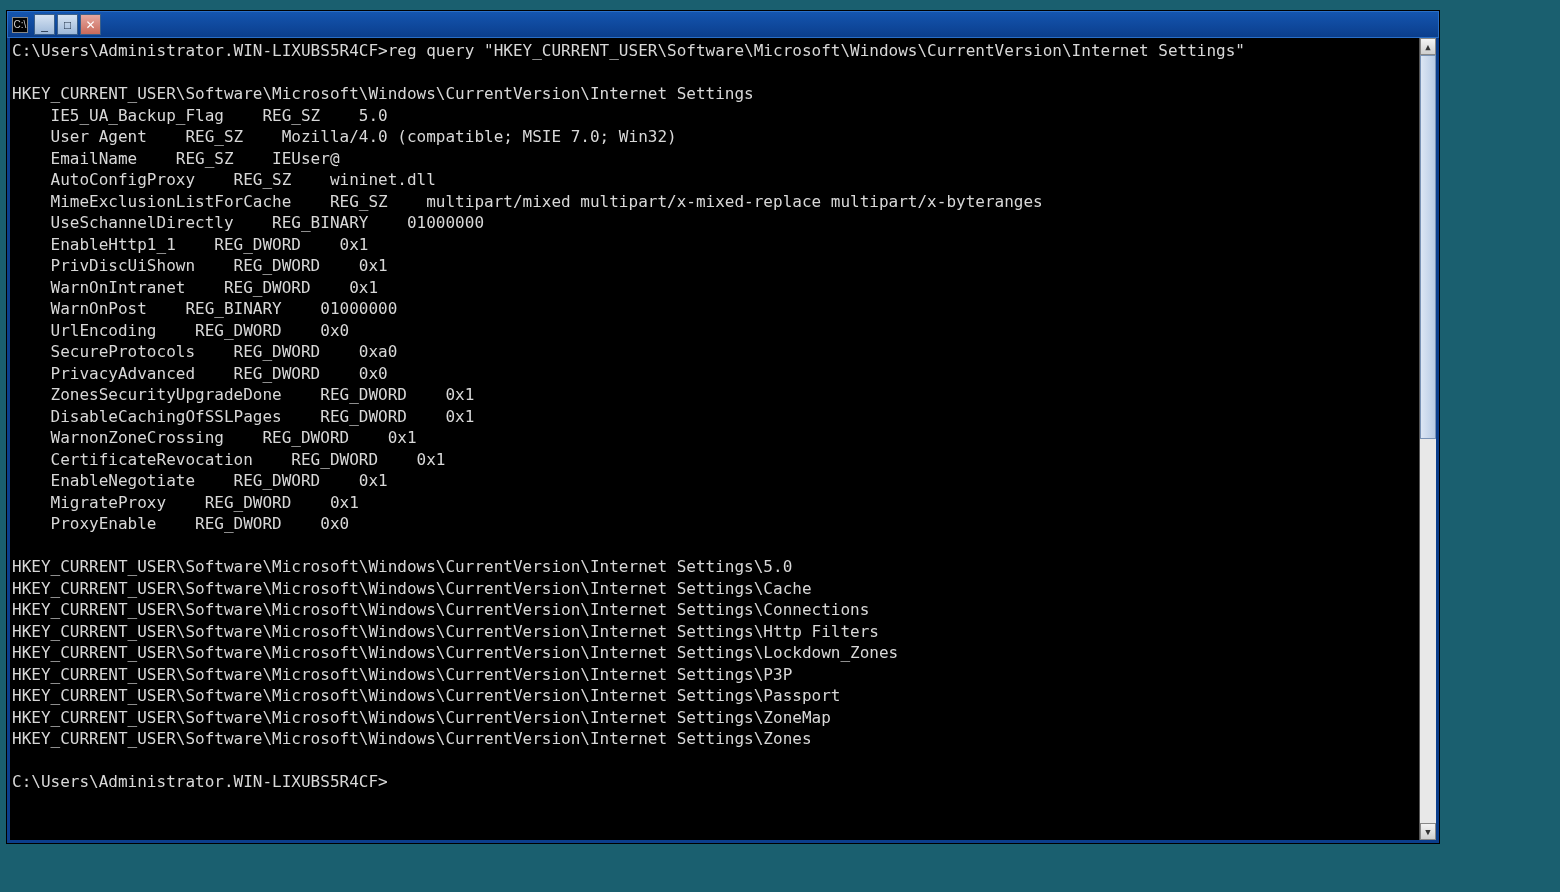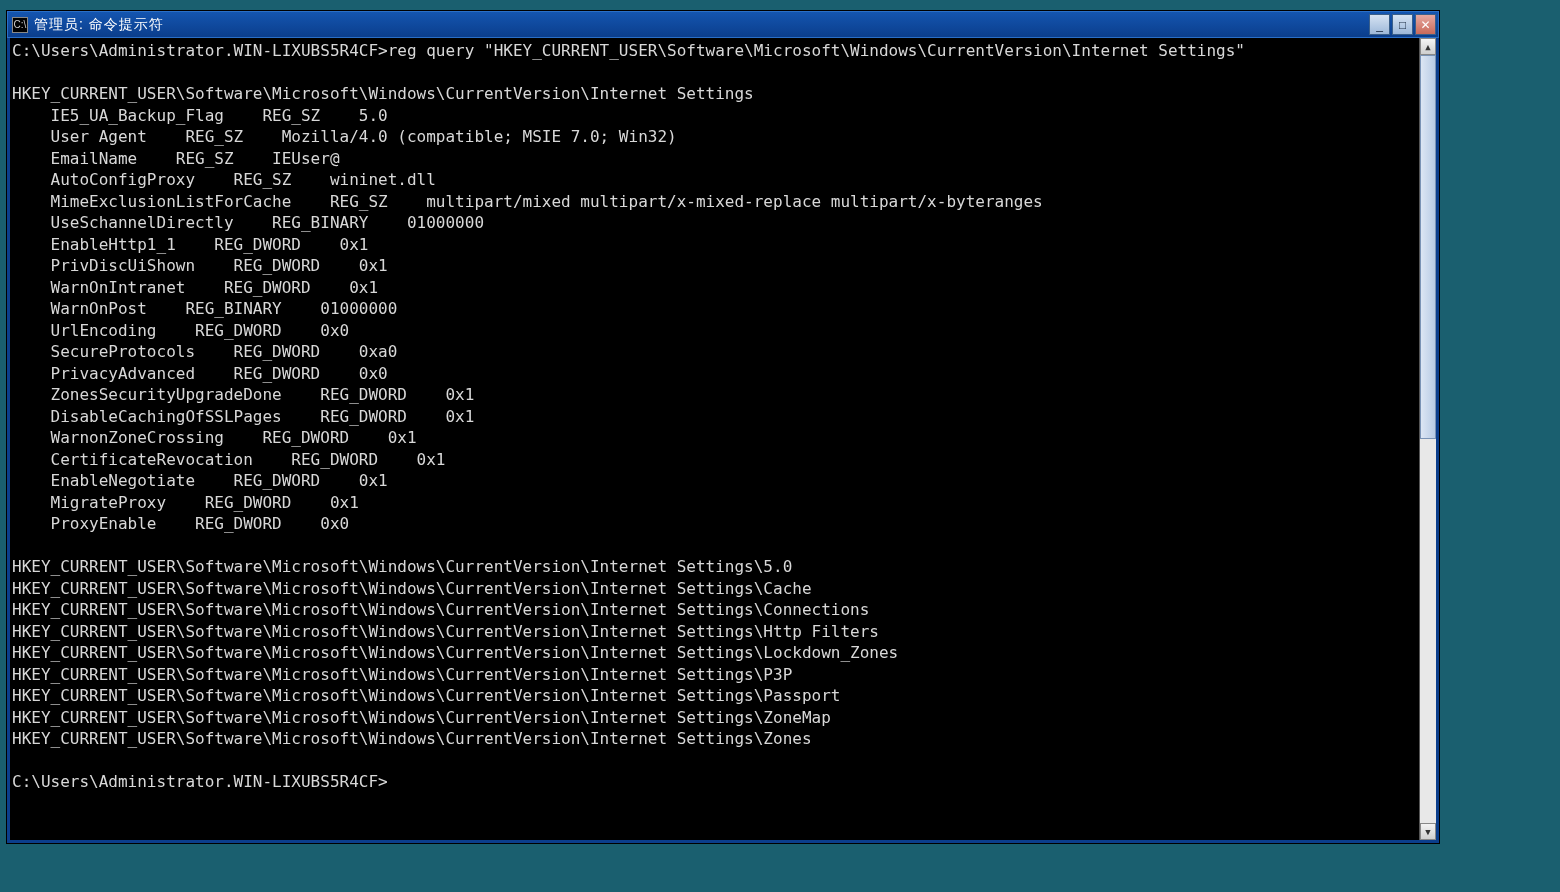--- a/index.html
+++ b/index.html
@@ -92,21 +92,20 @@
     border:1px solid #7a93b5;
   }
   .sb-thumb.top { top:0; height:50%; }
 </style>
 </head>
 <body>
 
 <div class="window">
   <div class="titlebar">
     <span class="icon">C:\</span>
-    <span class="title">管理员: 命令提示符</span>
     <div class="controls">
       <div class="ctrl-btn">_</div>
       <div class="ctrl-btn">□</div>
       <div class="ctrl-btn close">✕</div>
     </div>
   </div>
   <div class="client">
     <div class="terminal" id="terminal">C:\Users\Administrator.WIN-LIXUBS5R4CF&gt;reg query "HKEY_CURRENT_USER\Software\Microsoft\Windows\CurrentVersion\Internet Settings"
 
 HKEY_CURRENT_USER\Software\Microsoft\Windows\CurrentVersion\Internet Settings

